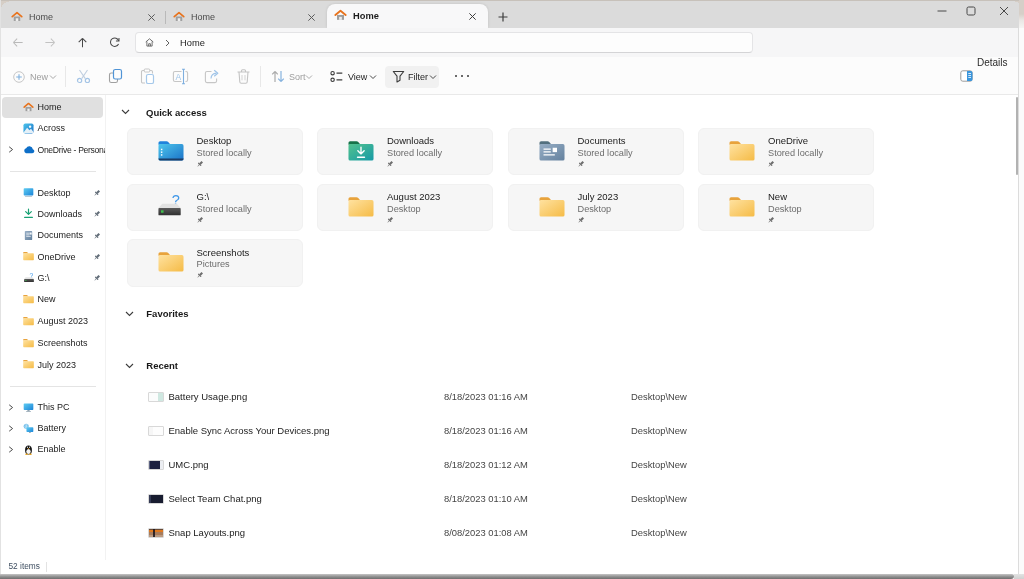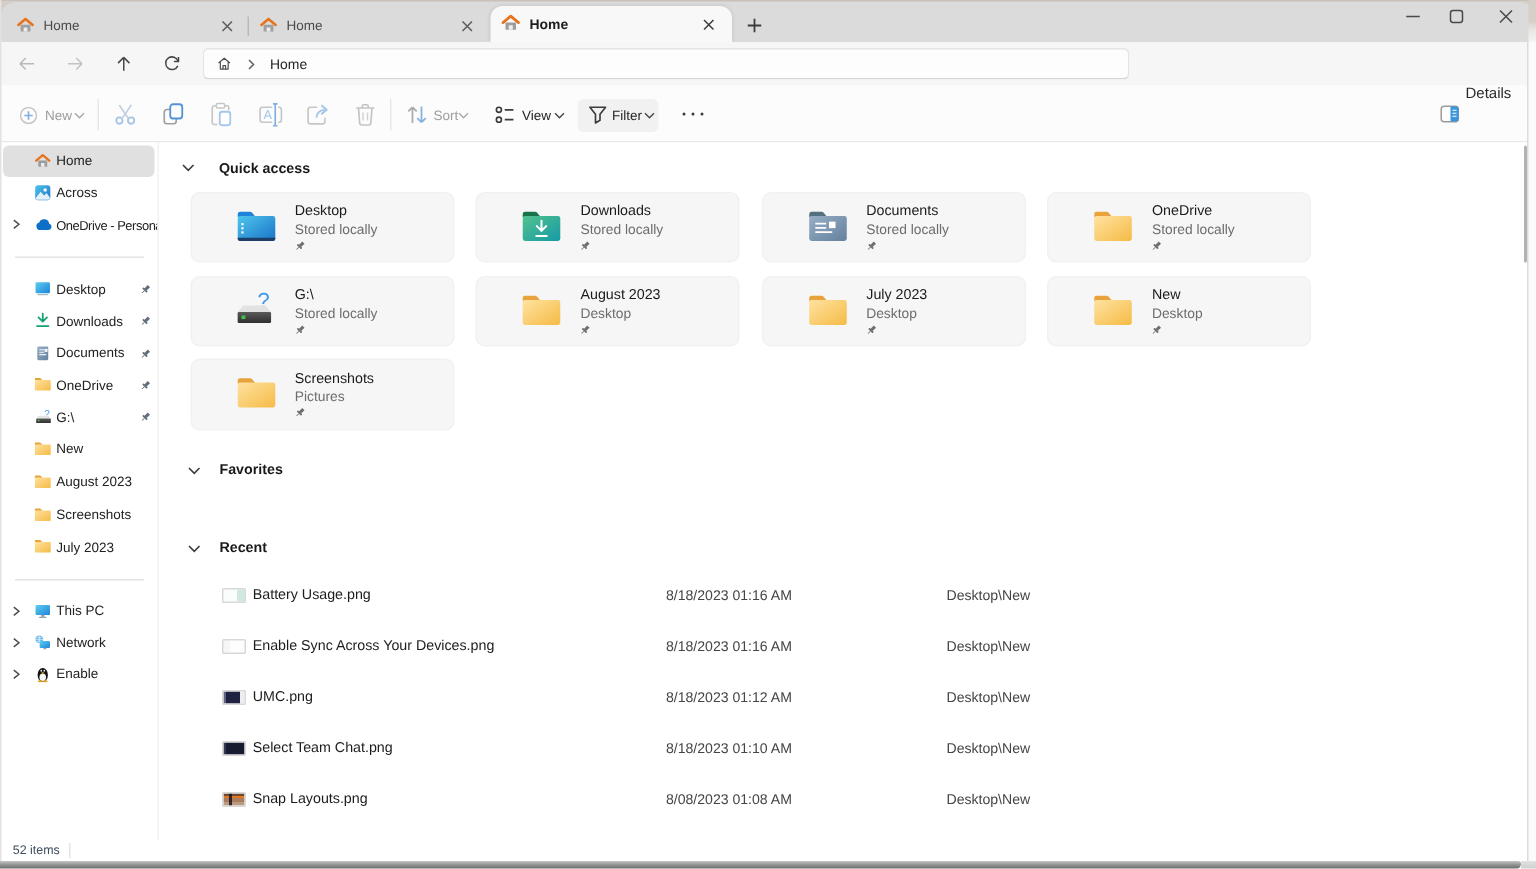--- a/index.html
+++ b/index.html
@@ -373,21 +373,21 @@
  <svg class="schev" style="top:329.5px" width="6" height="7" viewBox="0 0 6 7">
         <path d="M1.2 0.8 L4.6 3.5 L1.2 6.2" stroke="#4c4c4c" stroke-width="1" fill="none"></path>
       </svg>
  <div class="srow" style="top:322.5px">
   <svg class="ic" width="11" height="11" viewBox="0 0 24 24">
    <circle cx="7" cy="7" r="5.5" fill="#5fb6e8"></circle>
    <path d="M7 1.5 V12.5 M1.5 7 H12.5 M3 3.5 Q7 6 11 3.5 M3 10.5 Q7 8 11 10.5" stroke="#fff" stroke-width="0.9" fill="none"></path>
    <rect x="7.5" y="9.5" width="15" height="10" rx="1.5" fill="url(#gmon)"></rect>
    <rect x="13" y="19.5" width="4" height="2" fill="#90a2b0"></rect>
   </svg>
-        <span class="lbl">Network</span>
+        <span class="lbl">Battery</span>
  </div>
  <svg class="schev" style="top:350.5px" width="6" height="7" viewBox="0 0 6 7">
         <path d="M1.2 0.8 L4.6 3.5 L1.2 6.2" stroke="#4c4c4c" stroke-width="1" fill="none"></path>
       </svg>
  <div class="srow" style="top:343.5px">
   <svg class="ic" width="11" height="11" viewBox="0 0 24 24">
    <ellipse cx="12" cy="13" rx="7.5" ry="10" fill="#141414"></ellipse>
    <ellipse cx="12" cy="16.5" rx="4.8" ry="5.5" fill="#f5f5f5"></ellipse>
    <ellipse cx="9.8" cy="7" rx="1.1" ry="1.5" fill="#fff"></ellipse>
    <ellipse cx="14.2" cy="7" rx="1.1" ry="1.5" fill="#fff"></ellipse>

